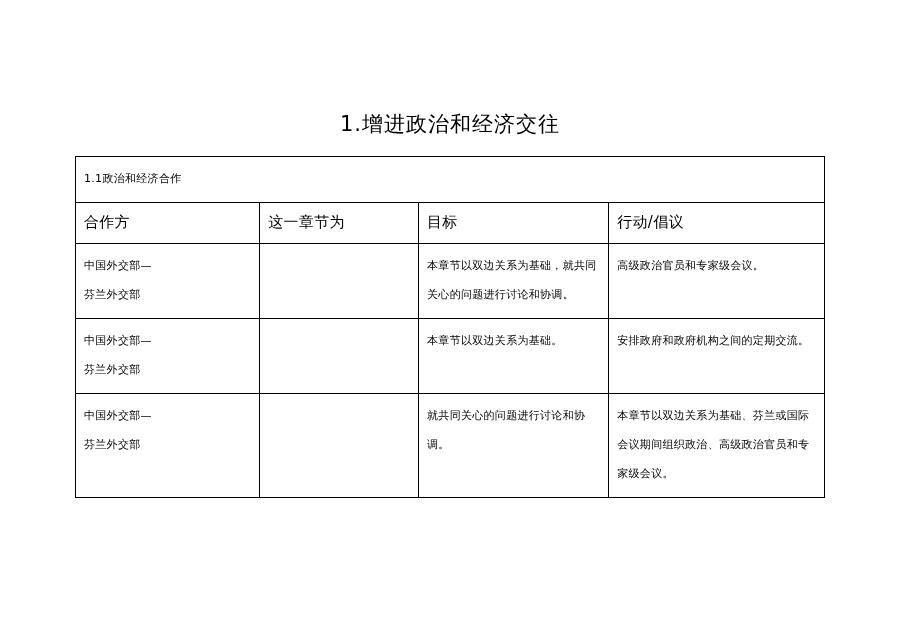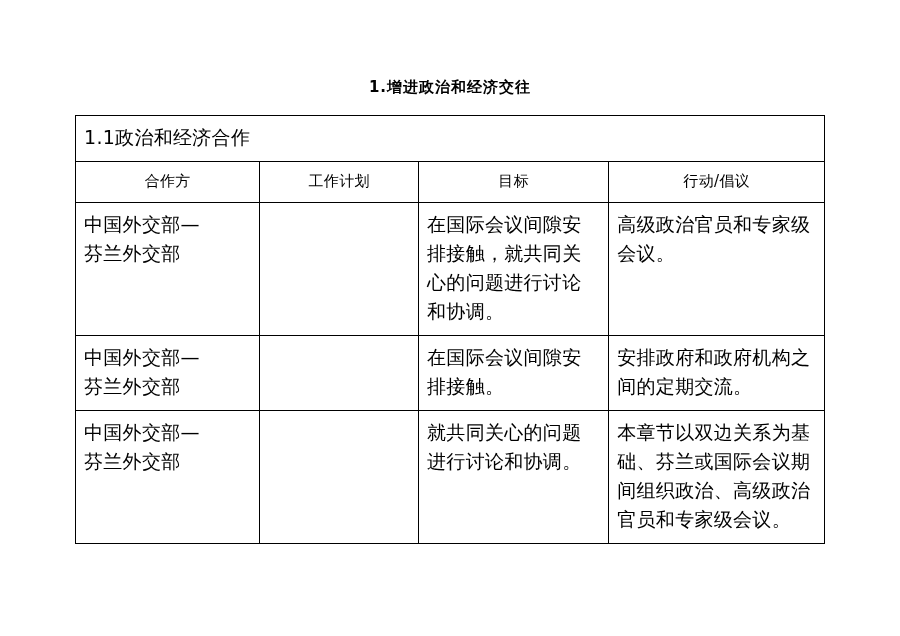--- a/index.html
+++ b/index.html
@@ -16,24 +16,24 @@
   }
   .page {
     position: relative;
     width: 900px;
     height: 636px;
     box-sizing: border-box;
     padding: 0 75px;
   }
   .doc-title {
     text-align: center;
-    font-size: 15px;
-    font-weight: bold;
+    font-size: 21px;
+    font-weight: normal;
     letter-spacing: 1px;
-    margin-top: 78px;
+    margin-top: 110px;
     margin-bottom: 18px;
   }
   .para {
     font-size: 15.5px;
     line-height: 32px;
     text-align: justify;
     text-justify: inter-ideograph;
     margin: 0 0 12px 0;
     text-indent: 2em;
     letter-spacing: 0.4px;
@@ -41,36 +41,35 @@
   table.main {
     width: 100%;
     border-collapse: collapse;
     table-layout: fixed;
     margin-top: 6px;
   }
   table.main td, table.main th {
     border: 1px solid #000000;
     vertical-align: top;
     padding: 7px 8px 9px 8px;
-    font-size: 19px;
+    font-size: 11px;
     line-height: 29px;
     font-weight: normal;
     text-align: left;
     letter-spacing: 0.3px;
   }
   td.caption {
     text-align: center;
     font-size: 15.5px;
     padding: 4px 8px 6px 8px;
   }
   tr.head td {
     font-size: 15px;
     padding-bottom: 6px;
     padding-top: 5px;
-    text-align: center;
   }
   .col1 { width: 24.6%; }
   .col2 { width: 21.2%; }
   .col3 { width: 25.4%; }
   .col4 { width: 28.8%; }
 </style>
 </head>
 <body>
 
 <div class="page">
@@ -84,36 +83,36 @@
         <col class="col2">
         <col class="col3">
         <col class="col4">
     </colgroup>
     <tbody>
       <tr>
         <td class="caption" colspan="4">1.1政治和经济合作</td>
       </tr>
       <tr class="head">
         <td>合作方</td>
-        <td>工作计划</td>
+        <td>这一章节为</td>
         <td>目标</td>
         <td>行动/倡议</td>
       </tr>
       <tr>
         <td style="white-space:pre-line">中国外交部—
 芬兰外交部</td>
         <td></td>
-        <td>在国际会议间隙安排接触，就共同关心的问题进行讨论和协调。</td>
+        <td>本章节以双边关系为基础，就共同关心的问题进行讨论和协调。</td>
         <td>高级政治官员和专家级会议。</td>
       </tr>
       <tr>
         <td style="white-space:pre-line">中国外交部—
 芬兰外交部</td>
         <td></td>
-        <td>在国际会议间隙安排接触。</td>
+        <td>本章节以双边关系为基础。</td>
         <td>安排政府和政府机构之间的定期交流。</td>
       </tr>
       <tr>
         <td style="white-space:pre-line">中国外交部—
 芬兰外交部</td>
         <td></td>
         <td>就共同关心的问题进行讨论和协调。</td>
         <td>本章节以双边关系为基础、芬兰或国际会议期间组织政治、高级政治官员和专家级会议。</td>
       </tr>
     </tbody>

